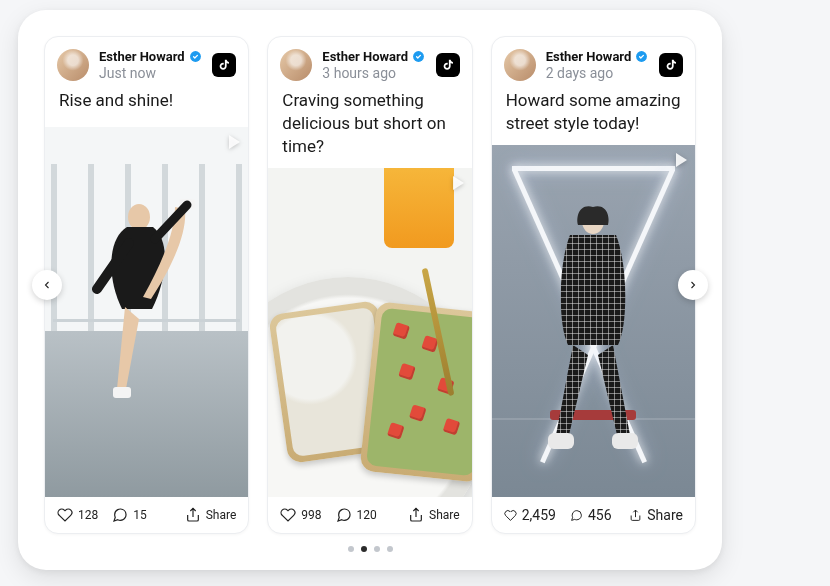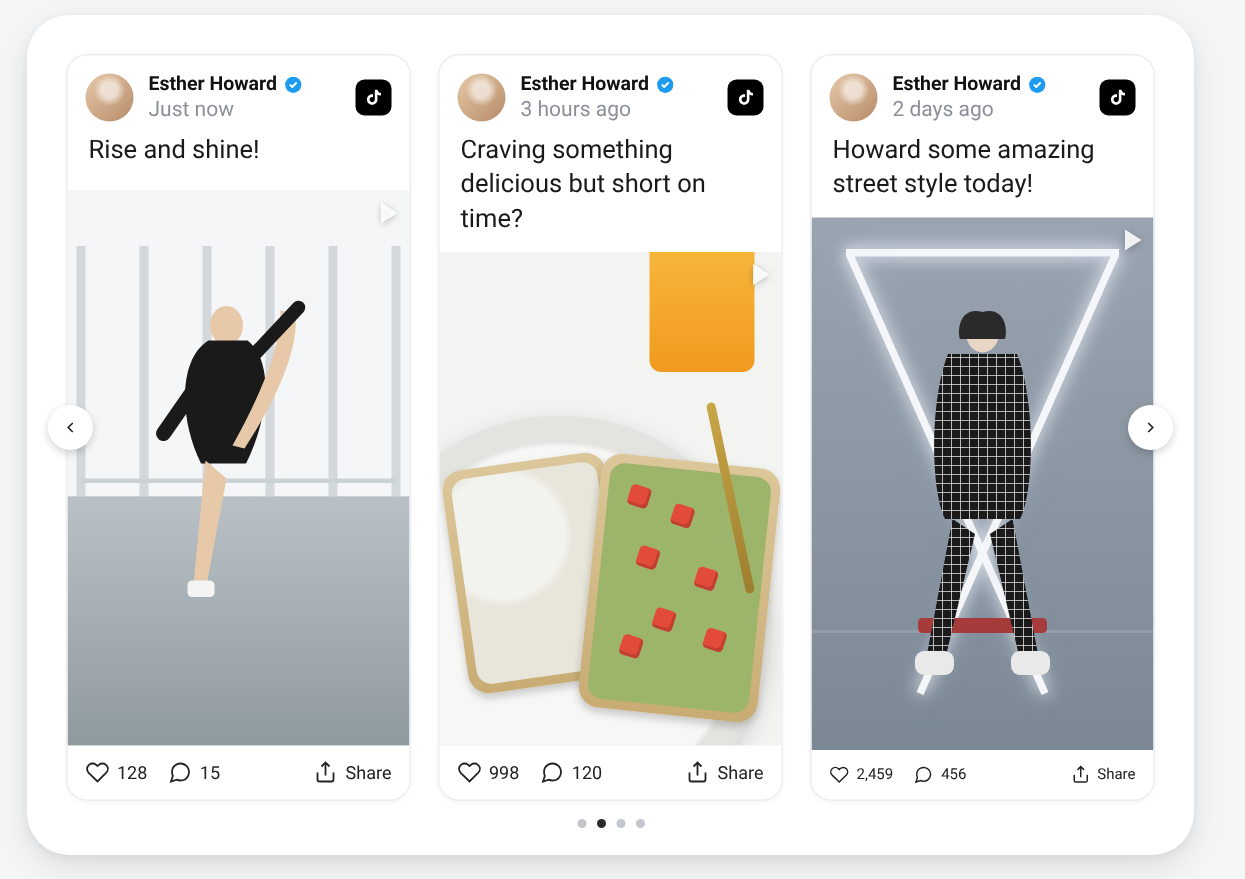--- a/index.html
+++ b/index.html
@@ -8,21 +8,21 @@
       background: #f5f6f8;
       width: 830px;
       height: 586px;
       overflow: hidden;
       position: relative;
     }
     .device {
       position: absolute;
       left: 18px;
       top: 10px;
-      width: 778px;
+      width: 704px;
       height: 560px;
       background: #ffffff;
       border-radius: 28px;
       box-shadow: 0 8px 24px rgba(0,0,0,0.10), 0 2px 6px rgba(0,0,0,0.06);
       padding: 26px 26px 18px 26px;
       display: flex;
       flex-direction: column;
     }
     .carousel {
       position: relative;
@@ -169,21 +169,21 @@
     .engagement {
       display: flex;
       align-items: center;
       padding: 10px 12px;
       gap: 14px;
       font-size: 12px;
       color: #222;
     }
     .eng { display:flex; align-items:center; gap:5px; cursor:pointer; }
     .eng svg { width:16px; height:16px; stroke:#222; stroke-width:1.8; fill:none; }
-    .eng.small { font-size:10px; }
+    .eng.small { font-size:14px; }
     .eng.small svg{ width:13px; height:13px; }
     .share { margin-left:auto; }
     .share svg { width:16px; height:16px; stroke:#222; stroke-width:1.8; fill:none;}
 
     .dots {
       display:flex;
       justify-content:center;
       gap:7px;
       padding-top:12px;
     }

